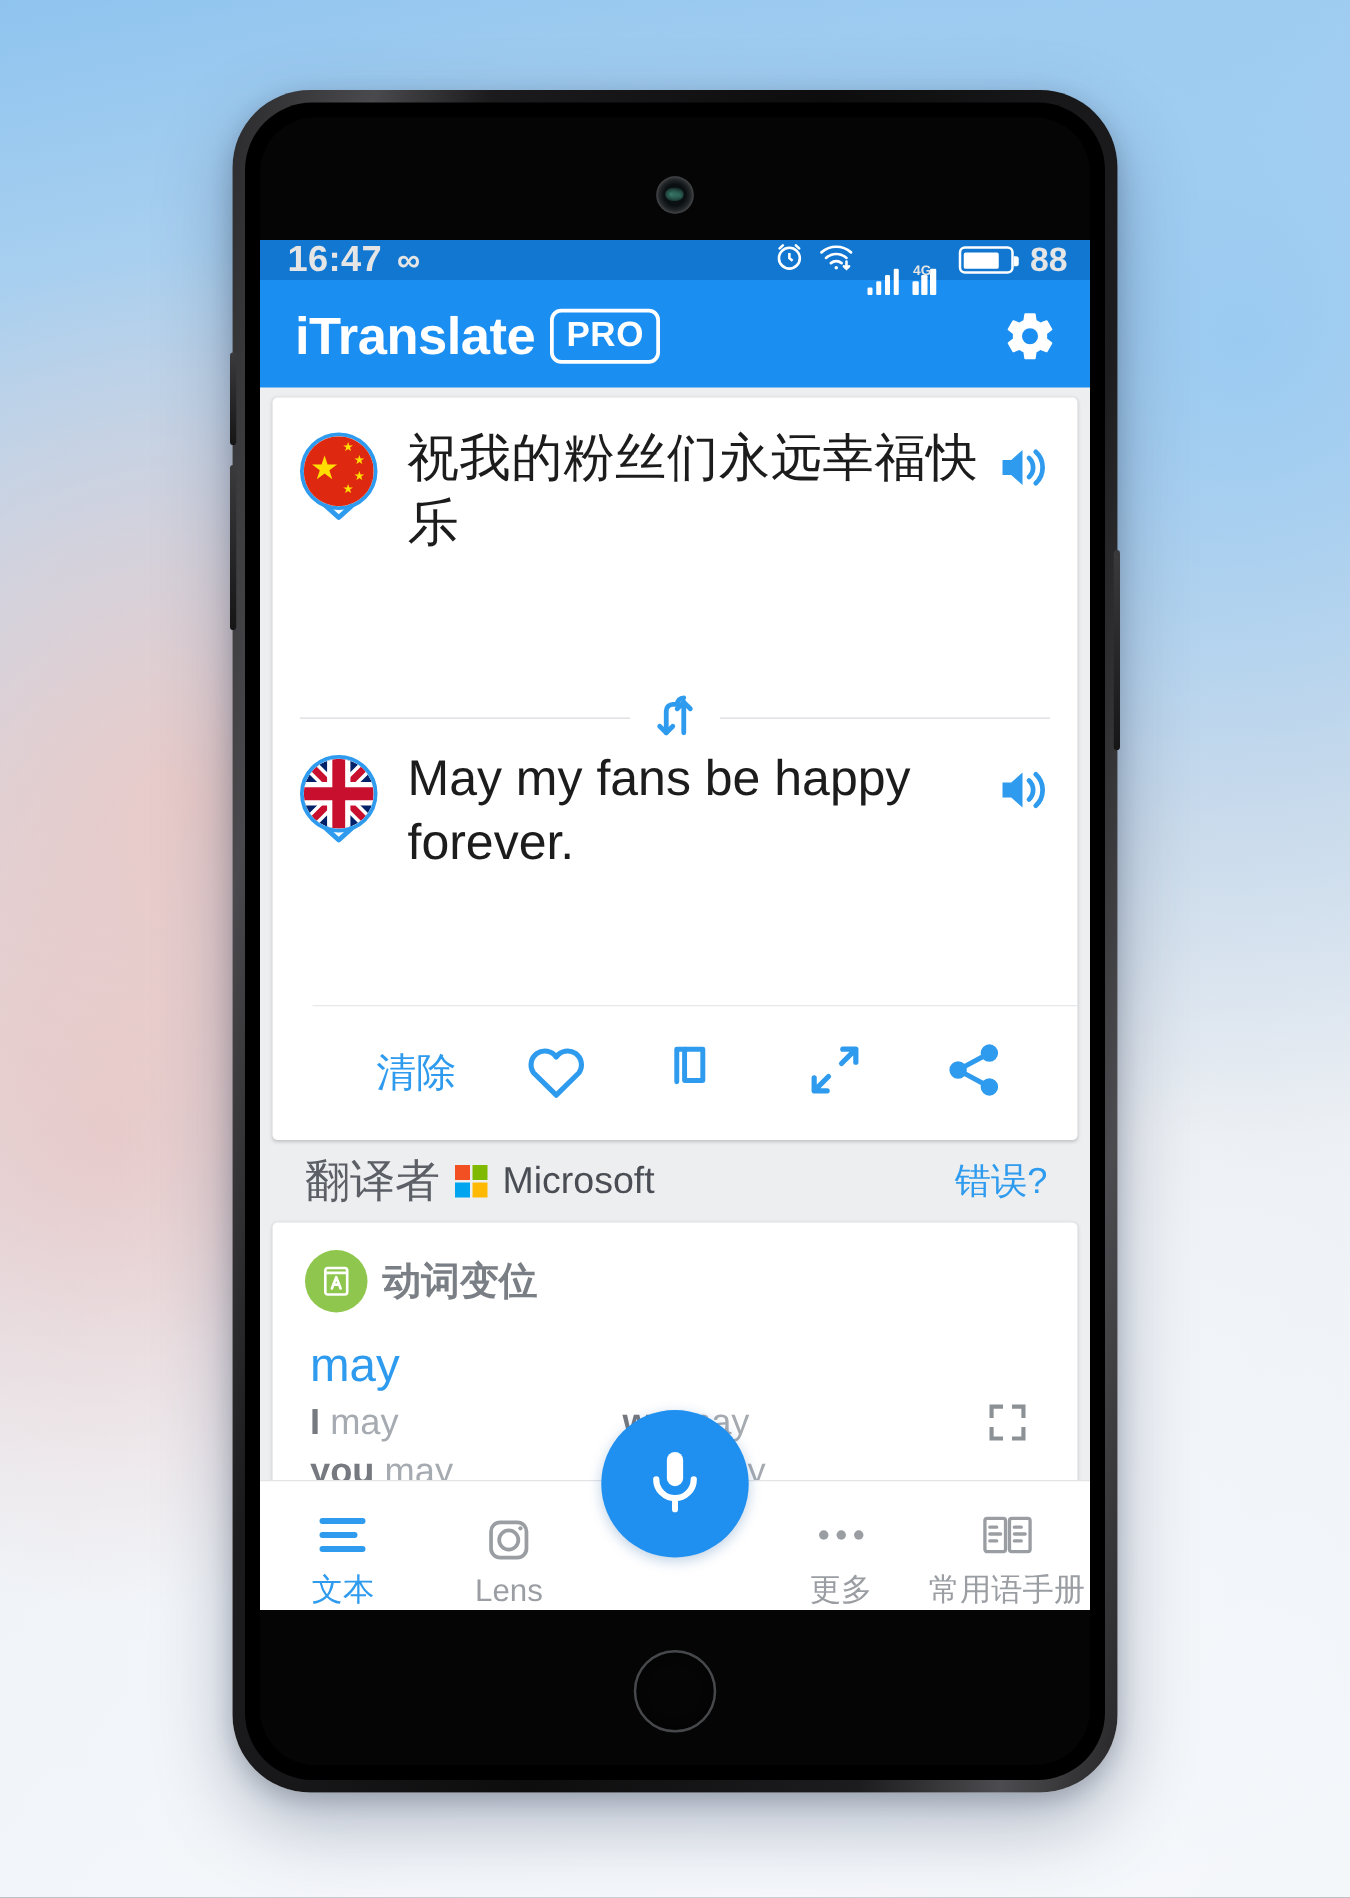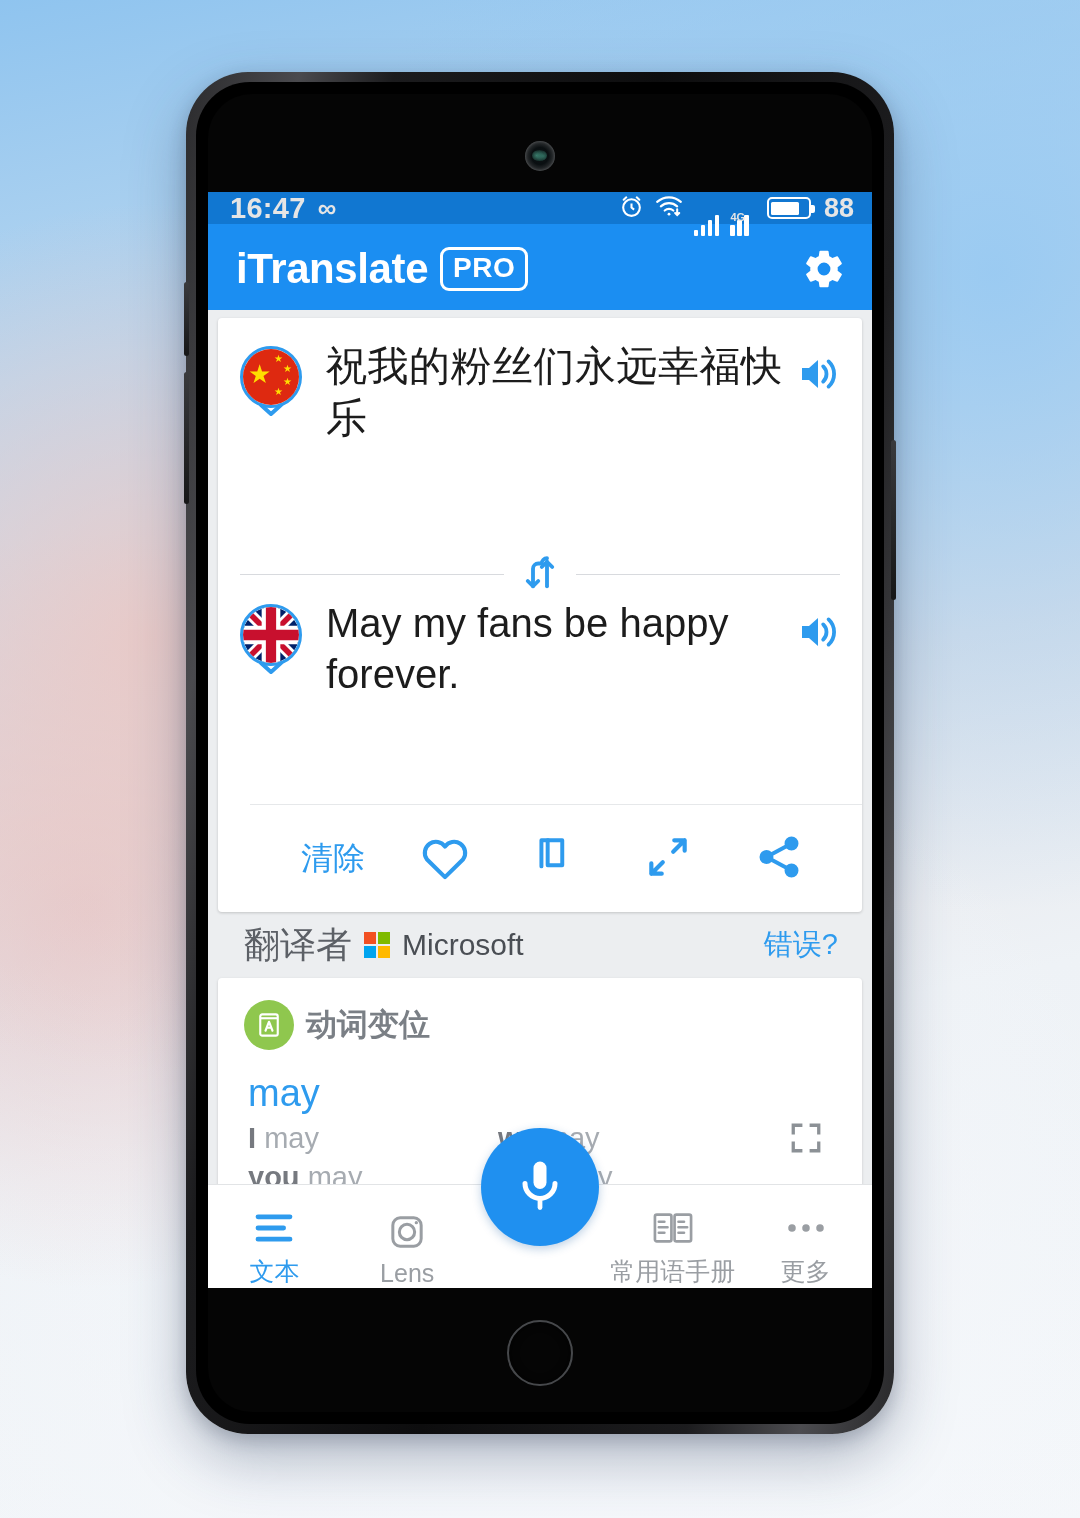--- a/index.html
+++ b/index.html
@@ -588,37 +588,37 @@
                 <rect x="3.5" y="3.5" width="17" height="17" rx="4.4"></rect>
                 <circle cx="12" cy="12" r="4.6"></circle>
                 <circle cx="17.6" cy="6.4" r="1" fill="#9a9ea3" stroke="none"></circle>
               </svg>
             </span>
             <span class="nav-label">Lens</span>
           </div>
           <div class="nav-item spacer"></div>
           <div class="nav-item">
             <span class="nav-ico">
+              <svg width="44" height="14" viewBox="0 0 30 10" fill="#9a9ea3">
+                <circle cx="5" cy="5" r="2.7"></circle>
+                  <circle cx="15" cy="5" r="2.7"></circle>
+                  <circle cx="25" cy="5" r="2.7"></circle>
+              </svg>
+            </span>
+            <span class="nav-label">更多</span>
+          </div>
+          <div class="nav-item">
+            <span class="nav-ico">
               <svg width="44" height="38" viewBox="0 0 28 24" fill="none" stroke="#9a9ea3" stroke-width="1.7">
                 <rect x="2.5" y="3.5" width="10.5" height="17" rx="1.2"></rect>
                 <rect x="15" y="3.5" width="10.5" height="17" rx="1.2"></rect>
                 <path d="M5 8h3.5M5 11.5h5.5M5 15h3.5M17.5 8H21M17.5 11.5h5.5M17.5 15H21" stroke-linecap="round"></path>
               </svg>
             </span>
             <span class="nav-label">常用语手册</span>
-          </div>
-          <div class="nav-item">
-            <span class="nav-ico">
-              <svg width="44" height="14" viewBox="0 0 30 10" fill="#9a9ea3">
-                <circle cx="5" cy="5" r="2.7"></circle>
-                  <circle cx="15" cy="5" r="2.7"></circle>
-                  <circle cx="25" cy="5" r="2.7"></circle>
-              </svg>
-            </span>
-            <span class="nav-label">更多</span>
           </div>
         </div>
 
         <div class="fab">
           <span>
             <svg width="60" height="60" viewBox="0 0 24 24" fill="none" stroke="#fff" stroke-width="1.9" stroke-linecap="round">
               <rect x="9.4" y="2.6" width="5.2" height="11" rx="2.6" fill="#fff" stroke="none"></rect>
               <path d="M6 11.4a6 6 0 0 0 12 0" stroke-width="2"></path>
               <path d="M12 17.6v3.4"></path>
             </svg>

